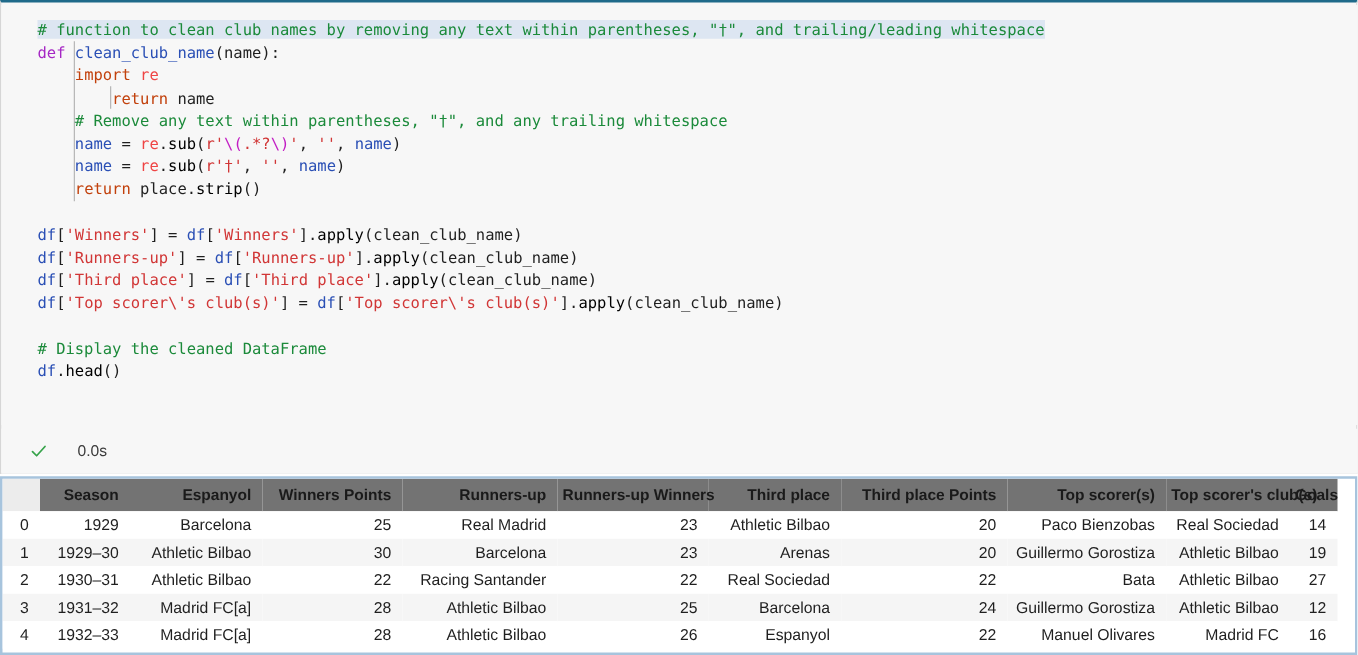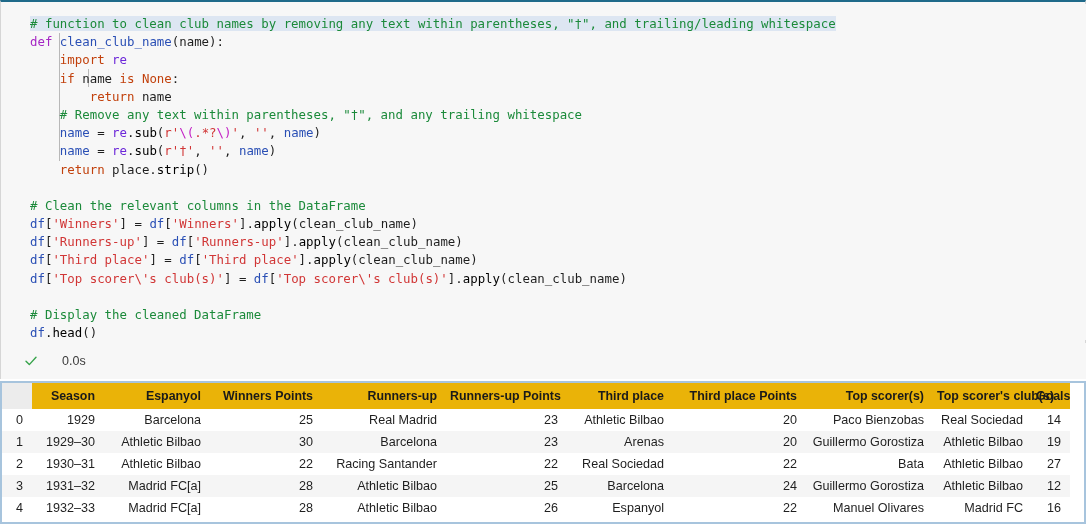--- a/index.html
+++ b/index.html
@@ -60,21 +60,21 @@
     width: 1px;
     background: #b8b8b8;
   }
 
   
   .c-comment { color: #1b8a3a; }
   .c-kw      { color: #c2410c; }
   .c-def     { color: #a527c4; }
   .c-fn      { color: #2a4fb5; }
   .c-var     { color: #2a4fb5; }
-  .c-mod     { color: #6d28d9; }
+  .c-mod     { color: #ef4444; }
   .c-meth    { color: #000000; }
   .c-str     { color: #d13636; }
   .c-esc     { color: #c21ec4; }
   .c-plain   { color: #1f1f1f; }
   .c-paren   { color: #1f1f1f; }
 
   
   .status-bar {
     position: absolute;
     left: 0; top: 341px;
@@ -114,21 +114,21 @@
 
   table.df {
     border-collapse: collapse;
     width: 1068px;
     margin: 0;
     font-family: "Liberation Sans", sans-serif;
     table-layout: fixed;
   }
 
   table.df thead th {
-    background: #eab308;
+    background: #737373;
     font-size: 12.4px;
     font-weight: bold;
     color: #1a1a1a;
     text-align: right;
     padding: 6px 9px 6px 4px;
     height: 26px;
     white-space: nowrap;
     border: none;
   }
   table.df thead th.idxh { background: #ececec; }
@@ -158,35 +158,33 @@
 
       <div class="guide" style="left:58px; top:29px; height:128px;"></div>
       <div class="guide" style="left:87px; top:65px; height:18px;"></div>
 
       <div class="code-line"><span class="hl c-comment">#&nbsp;function&nbsp;to&nbsp;clean&nbsp;club&nbsp;names&nbsp;by&nbsp;removing&nbsp;any&nbsp;text&nbsp;within&nbsp;parentheses,&nbsp;"†",&nbsp;and&nbsp;trailing/leading&nbsp;whitespace</span></div>
 
       <div class="code-line"><span class="c-def">def</span><span class="c-plain"> </span><span class="c-fn">clean_club_name</span><span class="c-paren">(</span><span class="c-plain">name</span><span class="c-paren">):</span></div>
 
       <div class="code-line">    <span class="c-kw">import</span><span class="c-plain"> </span><span class="c-mod">re</span></div>
 
-      <div class="code-line">    <span class="c-kw">if</span><span class="c-plain"> name </span><span class="c-kw">is</span><span class="c-plain"> </span><span class="c-kw">None</span><span class="c-plain">:</span></div>
 
       <div class="code-line">        <span class="c-kw">return</span><span class="c-plain"> name</span></div>
 
       <div class="code-line">    <span class="c-comment"># Remove any text within parentheses, "†", and any trailing whitespace</span></div>
 
       <div class="code-line">    <span class="c-var">name</span><span class="c-plain"> = </span><span class="c-mod">re</span><span class="c-plain">.</span><span class="c-meth">sub</span><span class="c-paren">(</span><span class="c-str">r'</span><span class="c-esc">\(</span><span class="c-str">.*?</span><span class="c-esc">\)</span><span class="c-str">'</span><span class="c-plain">, </span><span class="c-str">''</span><span class="c-plain">, </span><span class="c-var">name</span><span class="c-paren">)</span></div>
 
       <div class="code-line">    <span class="c-var">name</span><span class="c-plain"> = </span><span class="c-mod">re</span><span class="c-plain">.</span><span class="c-meth">sub</span><span class="c-paren">(</span><span class="c-str">r'†'</span><span class="c-plain">, </span><span class="c-str">''</span><span class="c-plain">, </span><span class="c-var">name</span><span class="c-paren">)</span></div>
 
       <div class="code-line">    <span class="c-kw">return</span><span class="c-plain"> place.</span><span class="c-meth">strip</span><span class="c-paren">()</span></div>
 
       <div class="code-line">&nbsp;</div>
 
-      <div class="code-line"><span class="c-comment"># Clean the relevant columns in the DataFrame</span></div>
 
       <div class="code-line"><span class="c-var">df</span><span class="c-paren">[</span><span class="c-str">'Winners'</span><span class="c-paren">]</span><span class="c-plain"> = </span><span class="c-var">df</span><span class="c-paren">[</span><span class="c-str">'Winners'</span><span class="c-paren">]</span><span class="c-plain">.</span><span class="c-meth">apply</span><span class="c-paren">(</span><span class="c-plain">clean_club_name</span><span class="c-paren">)</span></div>
 
       <div class="code-line"><span class="c-var">df</span><span class="c-paren">[</span><span class="c-str">'Runners-up'</span><span class="c-paren">]</span><span class="c-plain"> = </span><span class="c-var">df</span><span class="c-paren">[</span><span class="c-str">'Runners-up'</span><span class="c-paren">]</span><span class="c-plain">.</span><span class="c-meth">apply</span><span class="c-paren">(</span><span class="c-plain">clean_club_name</span><span class="c-paren">)</span></div>
 
       <div class="code-line"><span class="c-var">df</span><span class="c-paren">[</span><span class="c-str">'Third place'</span><span class="c-paren">]</span><span class="c-plain"> = </span><span class="c-var">df</span><span class="c-paren">[</span><span class="c-str">'Third place'</span><span class="c-paren">]</span><span class="c-plain">.</span><span class="c-meth">apply</span><span class="c-paren">(</span><span class="c-plain">clean_club_name</span><span class="c-paren">)</span></div>
 
       <div class="code-line"><span class="c-var">df</span><span class="c-paren">[</span><span class="c-str">'Top scorer\'s club(s)'</span><span class="c-paren">]</span><span class="c-plain"> = </span><span class="c-var">df</span><span class="c-paren">[</span><span class="c-str">'Top scorer\'s club(s)'</span><span class="c-paren">]</span><span class="c-plain">.</span><span class="c-meth">apply</span><span class="c-paren">(</span><span class="c-plain">clean_club_name</span><span class="c-paren">)</span></div>
 
       <div class="code-line">&nbsp;</div>
@@ -222,21 +220,21 @@
         <col style="width:99px">
         <col style="width:38px">
       </colgroup>
       <thead>
         <tr>
           <th class="idxh"></th>
           <th>Season</th>
           <th>Espanyol</th>
           <th>Winners Points</th>
           <th>Runners-up</th>
-          <th>Runners-up Points</th>
+          <th>Runners-up Winners</th>
           <th>Third place</th>
           <th>Third place Points</th>
           <th>Top scorer(s)</th>
           <th>Top scorer's club(s)</th>
           <th>Goals</th>
         </tr>
       </thead>
       <tbody>
         <tr>
           <td class="idx">0</td>

